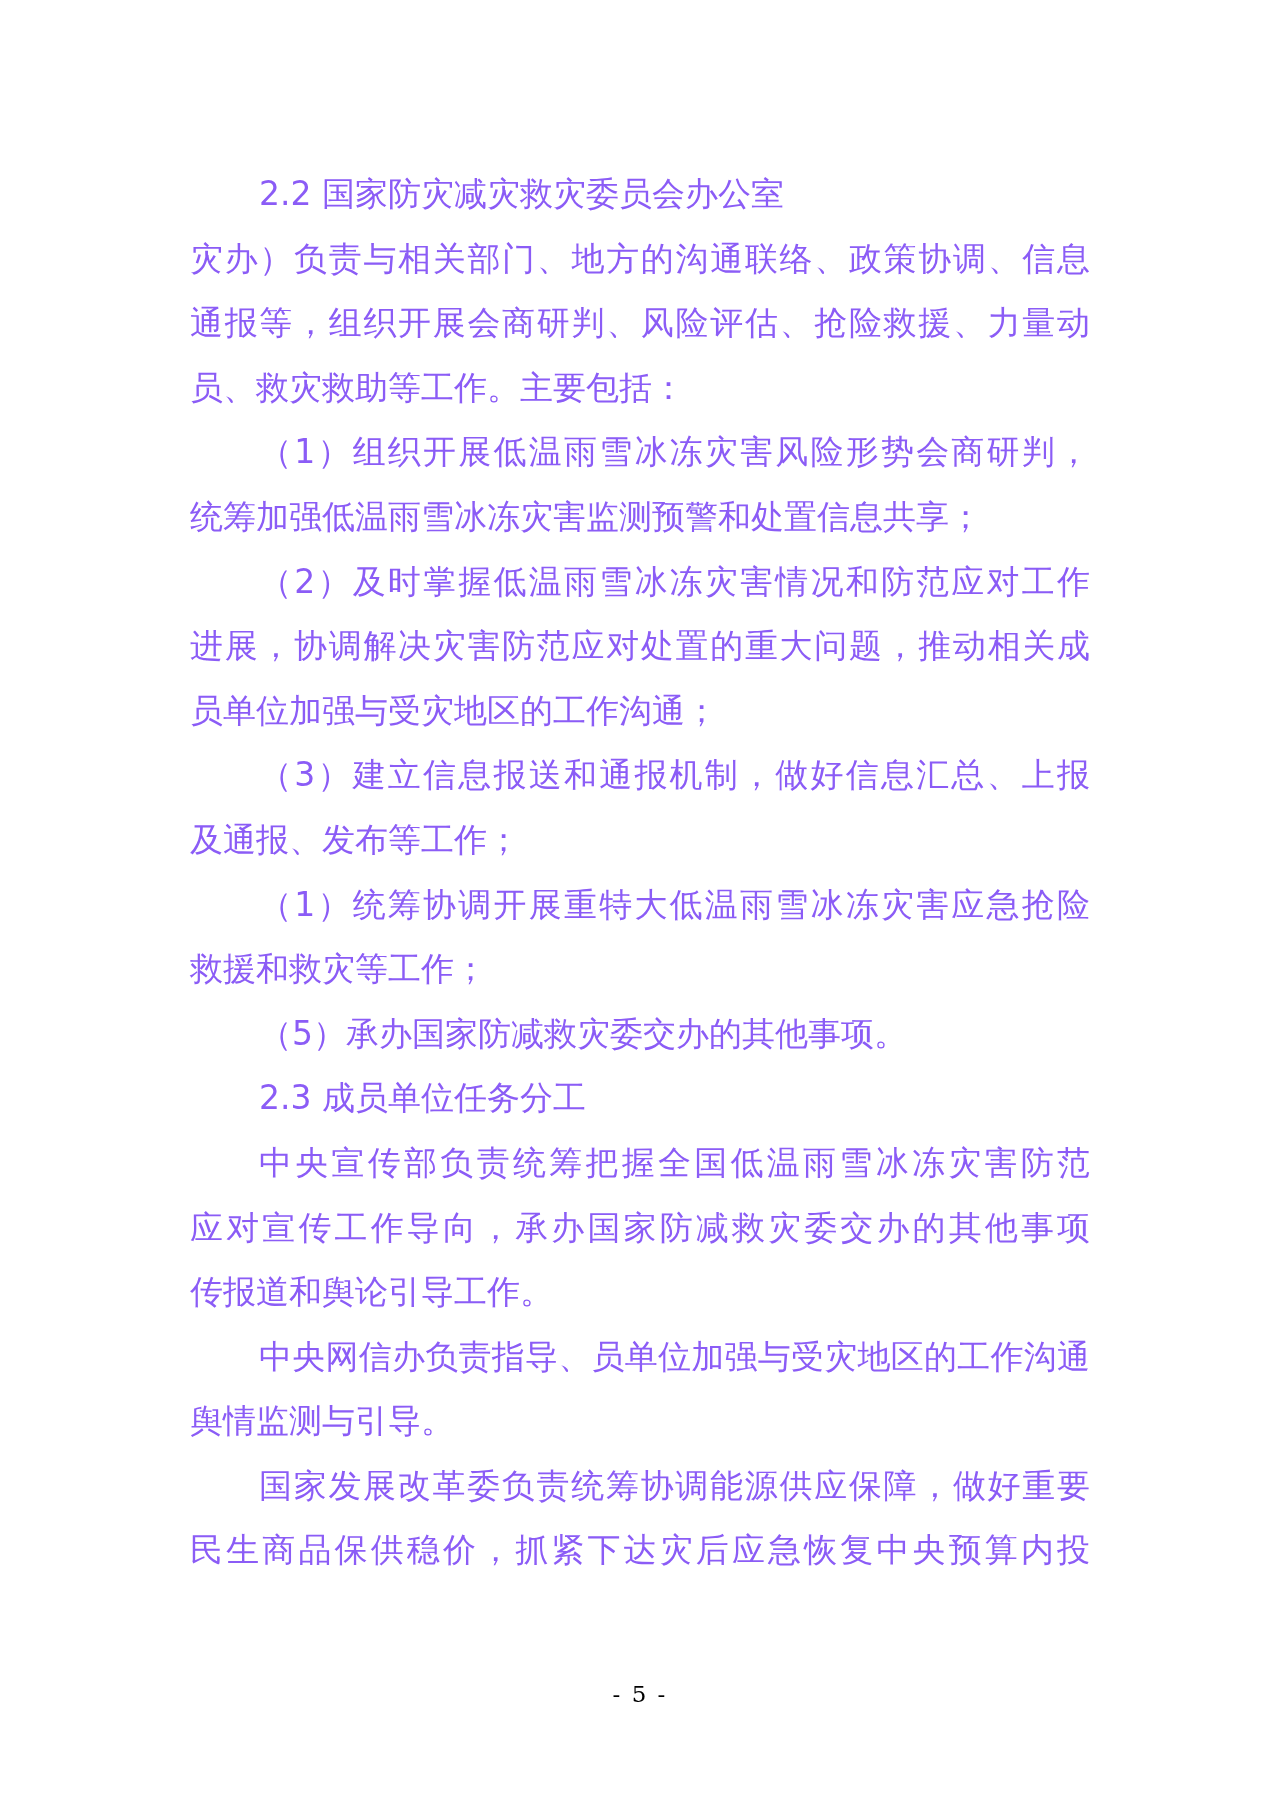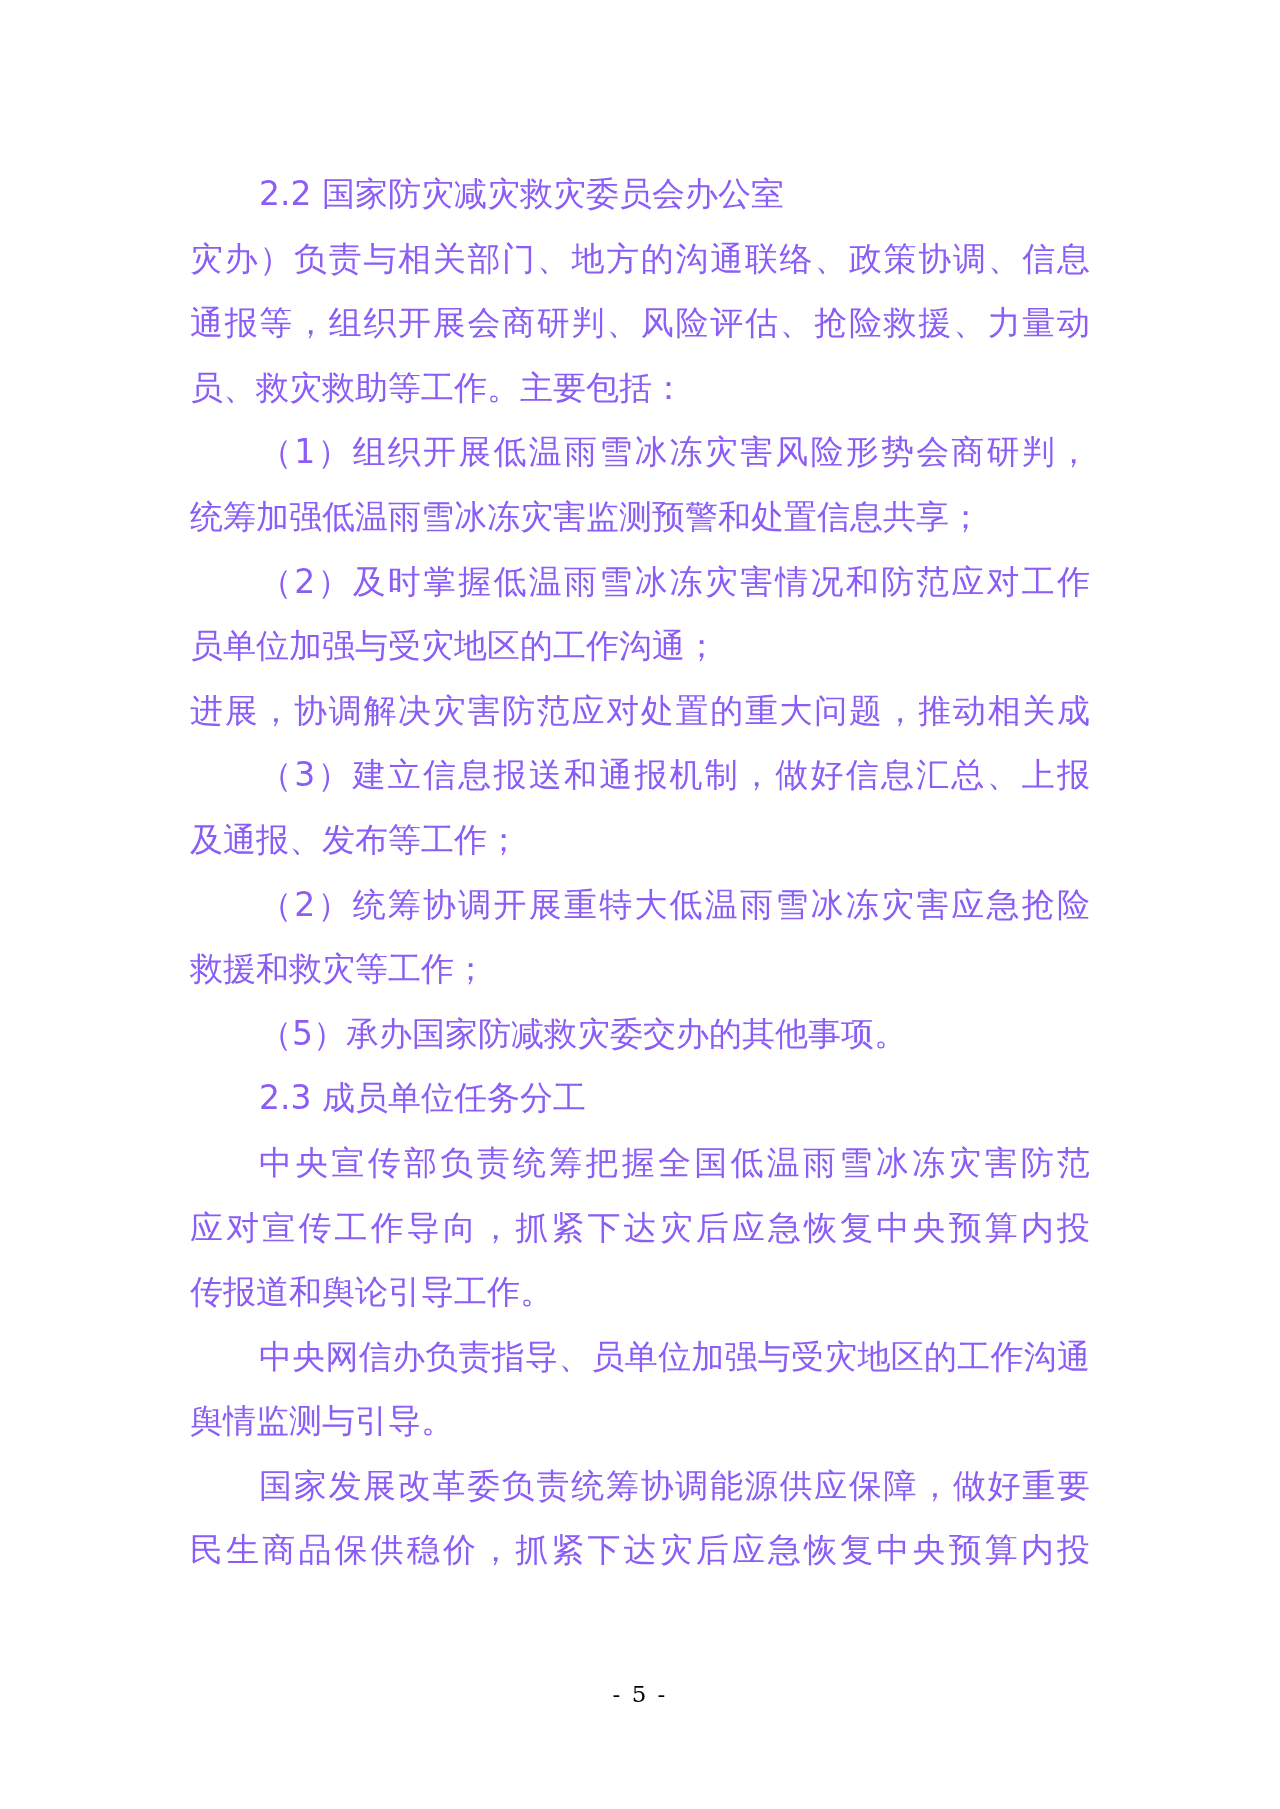--- a/index.html
+++ b/index.html
@@ -66,30 +66,30 @@
 
 <div class="page">
   <div class="content">
     <div class="line heading indent">2.2 国家防灾减灾救灾委员会办公室</div>
     <div class="line fill">灾办）负责与相关部门、地方的沟通联络、政策协调、信息</div>
     <div class="line fill">通报等，组织开展会商研判、风险评估、抢险救援、力量动</div>
     <div class="line">员、救灾救助等工作。主要包括：</div>
     <div class="line fill indent">（1）组织开展低温雨雪冰冻灾害风险形势会商研判，</div>
     <div class="line">统筹加强低温雨雪冰冻灾害监测预警和处置信息共享；</div>
     <div class="line fill indent">（2）及时掌握低温雨雪冰冻灾害情况和防范应对工作</div>
+    <div class="line fill">进展，协调解决灾害防范应对处置的重大问题，推动相关成</div>
     <div class="line">员单位加强与受灾地区的工作沟通；</div>
-    <div class="line fill">进展，协调解决灾害防范应对处置的重大问题，推动相关成</div>
     <div class="line fill indent">（3）建立信息报送和通报机制，做好信息汇总、上报</div>
     <div class="line">及通报、发布等工作；</div>
-    <div class="line fill indent">（2）统筹协调开展重特大低温雨雪冰冻灾害应急抢险</div>
+    <div class="line fill indent">（1）统筹协调开展重特大低温雨雪冰冻灾害应急抢险</div>
     <div class="line">救援和救灾等工作；</div>
     <div class="line indent">（5）承办国家防减救灾委交办的其他事项。</div>
     <div class="line heading indent">2.3 成员单位任务分工</div>
     <div class="line fill indent">中央宣传部负责统筹把握全国低温雨雪冰冻灾害防范</div>
-    <div class="line fill">应对宣传工作导向，抓紧下达灾后应急恢复中央预算内投</div>
+    <div class="line fill">应对宣传工作导向，承办国家防减救灾委交办的其他事项</div>
     <div class="line">传报道和舆论引导工作。</div>
     <div class="line fill indent">中央网信办负责指导、员单位加强与受灾地区的工作沟通</div>
     <div class="line">舆情监测与引导。</div>
     <div class="line fill indent">国家发展改革委负责统筹协调能源供应保障，做好重要</div>
     <div class="line fill">民生商品保供稳价，抓紧下达灾后应急恢复中央预算内投</div>
   </div>
   <div class="page-number">- 5 -</div>
 </div>
 
 </body></html>

